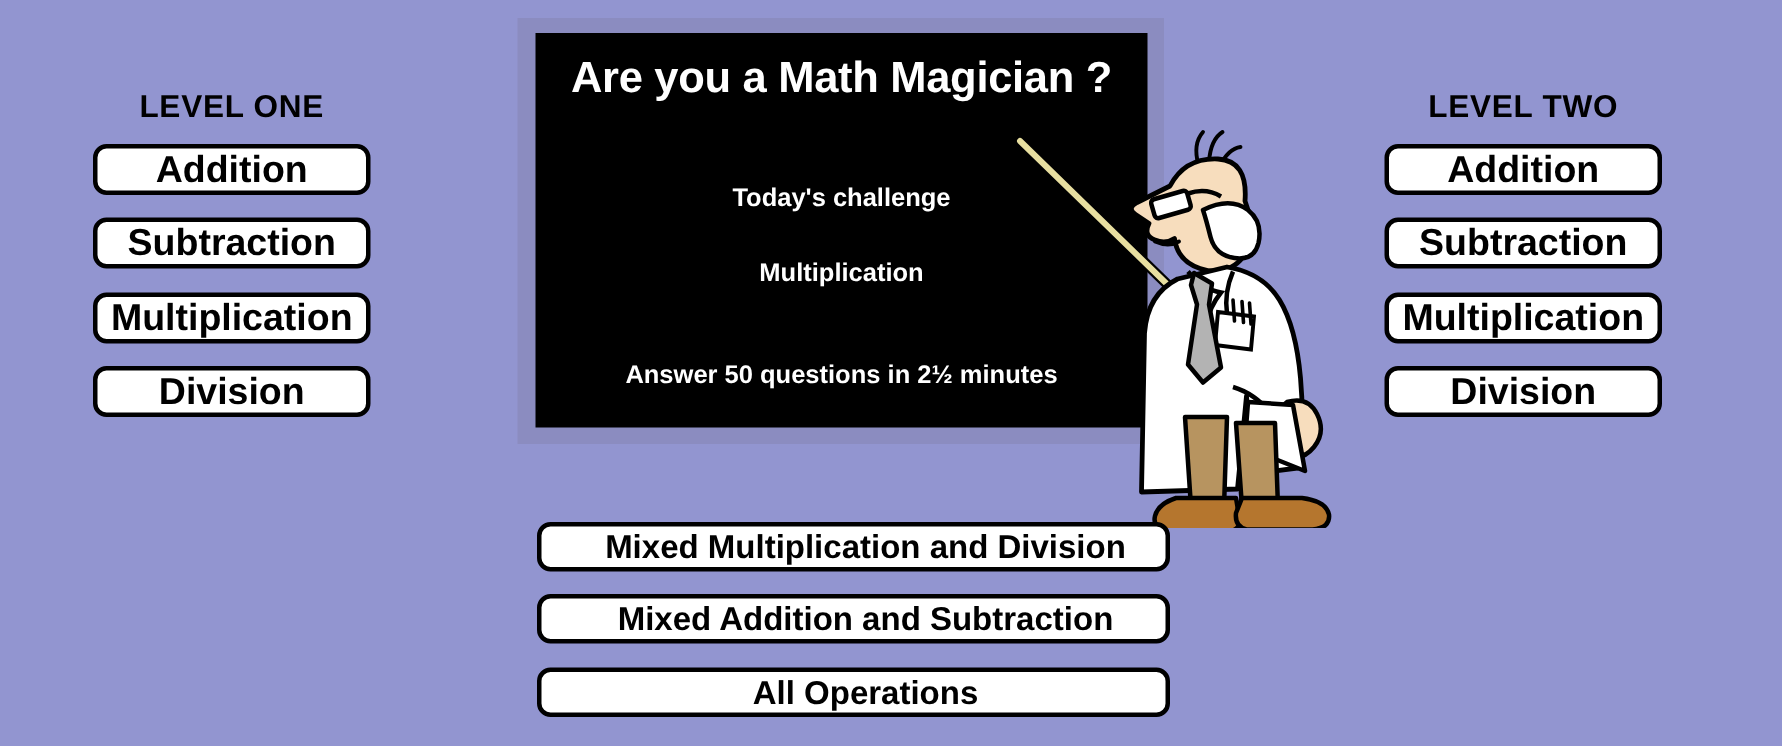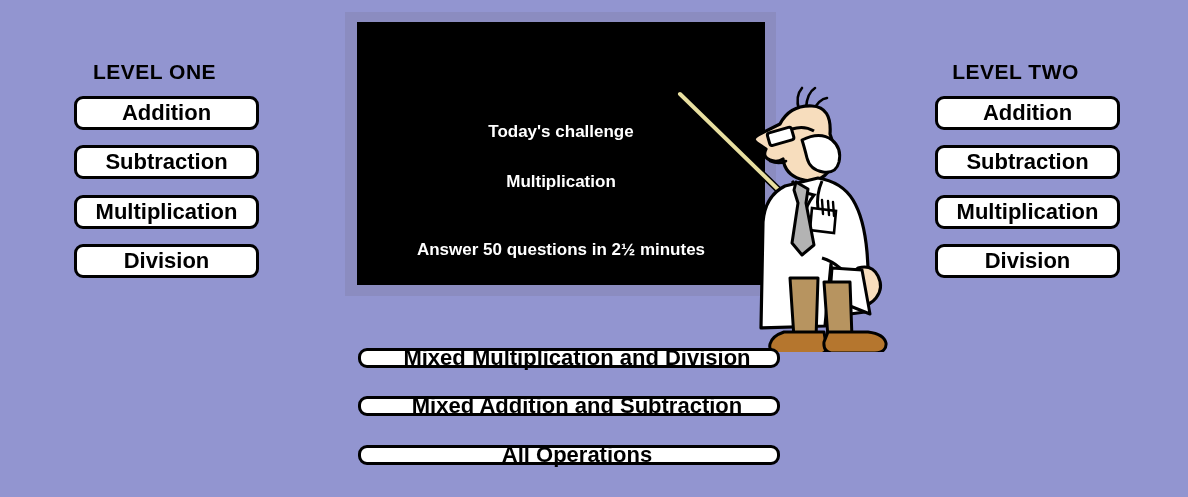--- a/index.html
+++ b/index.html
@@ -48,28 +48,27 @@
     font-weight: bold;
     color: #000000;
     cursor: pointer;
     user-select: none;
     white-space: nowrap;
   }
   .side-button {
     left: 62px;
     width: 185px;
     height: 34px;
-    font-size: 22px;
-    margin-left: 12px;
+    font-size: 25px;
   }
   .side-button.right { left: 923px; }
   .bottom-button {
     left: 358px;
     width: 422px;
-    height: 20px;
+    height: 33px;
     font-size: 22px;
     padding-left: 16px;
   }
 
   
   #blackboard-frame {
     position: absolute;
     left: 345px;
     top: 12px;
     width: 431px;
@@ -123,20 +122,21 @@
 
   <div id="heading-left" class="level-heading">LEVEL ONE</div>
 
   <div class="mm-button side-button" style="top:96px;">Addition</div>
   <div class="mm-button side-button" style="top:145px;">Subtraction</div>
   <div class="mm-button side-button" style="top:195px;">Multiplication</div>
   <div class="mm-button side-button" style="top:244px;">Division</div>
 
   <div id="blackboard-frame">
     <div id="blackboard-panel">
+      <div id="board-title">Are you a Math Magician ?</div>
       <div id="board-challenge" class="board-line">Today's challenge</div>
       <div id="board-operation" class="board-line">Multiplication</div>
       <div id="board-instruction" class="board-line">Answer 50 questions in 2½  minutes</div>
     </div>
   </div>
 
   <svg id="scientist" viewBox="0 0 236 270">
 
     <g>
       <path d="M8 12 L121 122" stroke="#000000" stroke-width="7" stroke-linecap="round"></path>

